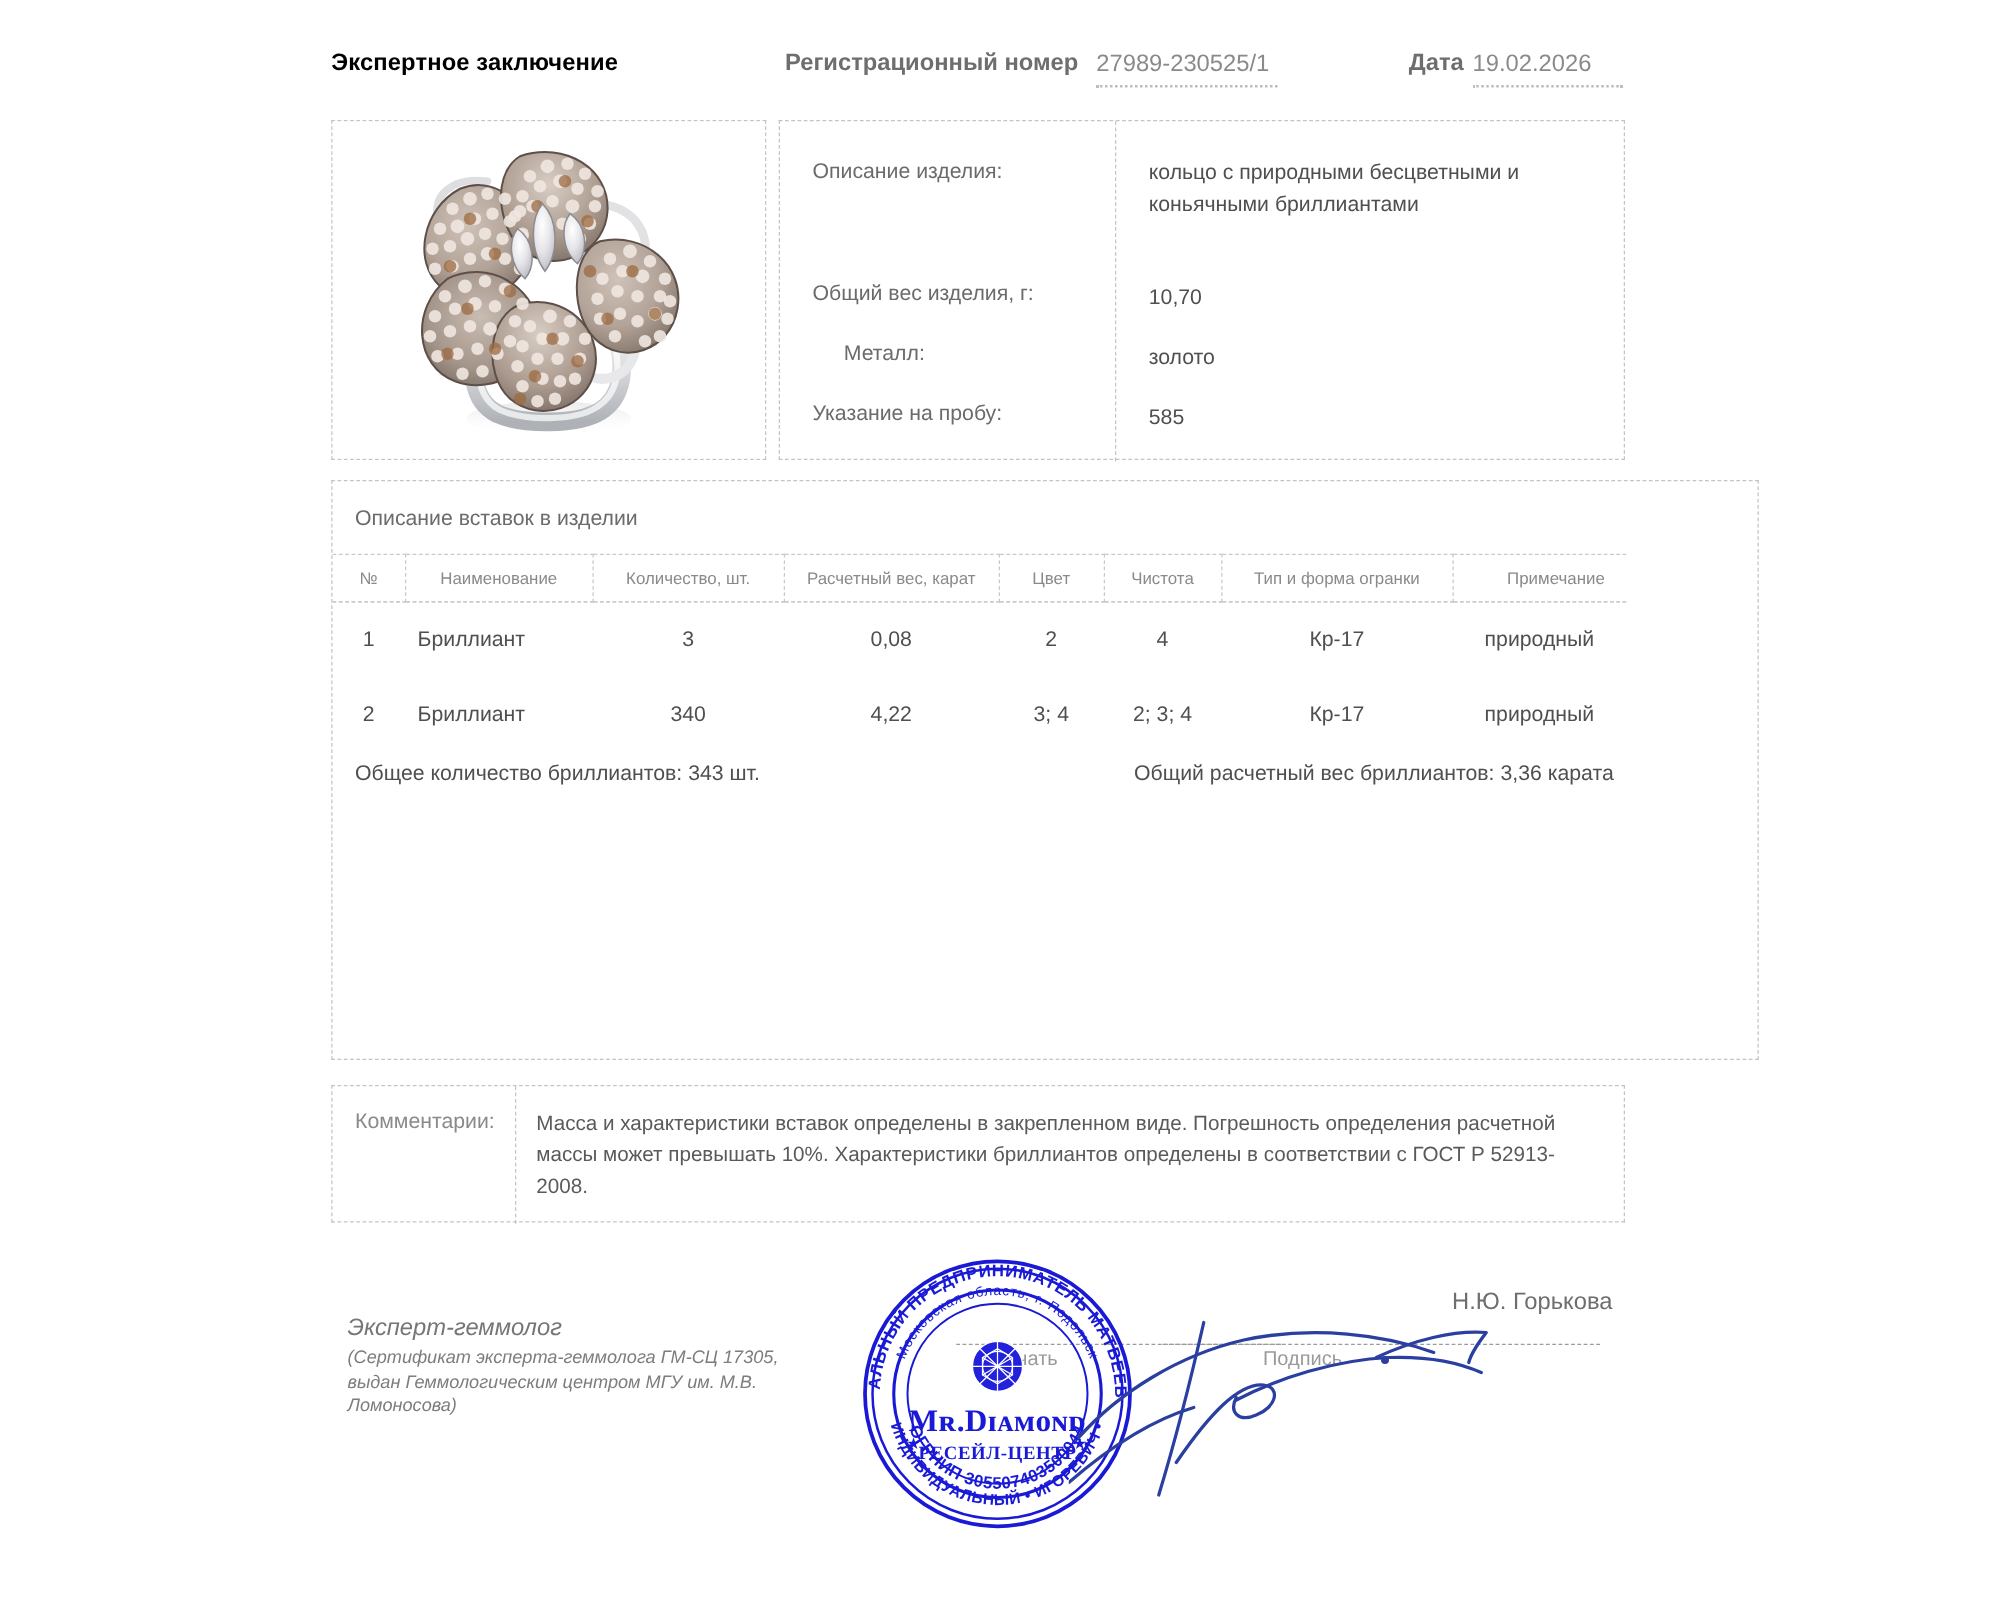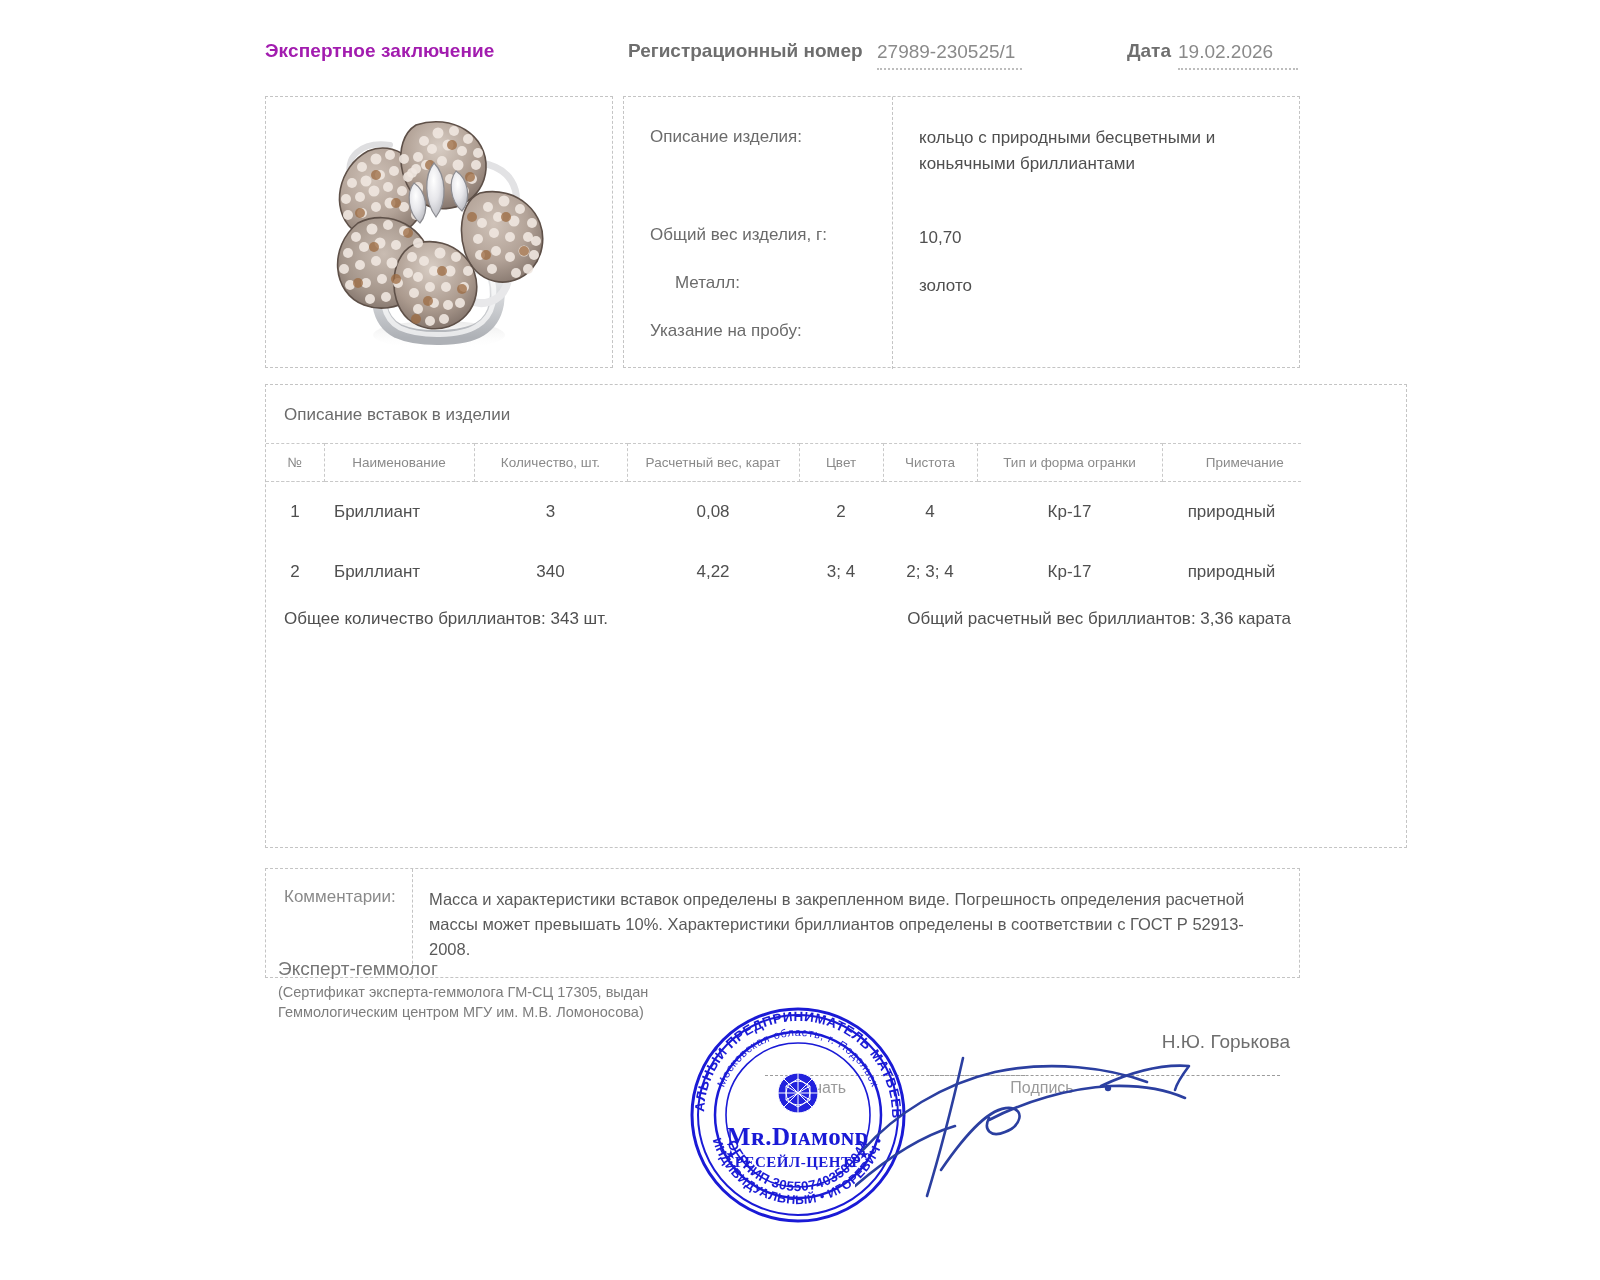--- a/index.html
+++ b/index.html
@@ -32,21 +32,21 @@
     left: 0;
     top: 40px;
     width: 1035px;
     height: 34px;
   }
   .hdr-title {
     position: absolute;
     left: 0; top: 0;
     font-size: 19px;
     font-weight: bold;
-    color: #a21caf;
+    color: #000000;
     letter-spacing: .1px;
     white-space: nowrap;
   }
   .hdr-reg-label {
     position: absolute;
     left: 363px; top: 0;
     font-size: 19px;
     font-weight: bold;
     color: #6e6e6e;
     white-space: nowrap;
@@ -225,22 +225,23 @@
     width: 855px;
     font-size: 16.5px;
     line-height: 25px;
     color: #5a5a5a;
   }
 
   
   .expert-block {
     position: absolute;
     left: 13px;
-    top: 958px;
+    top: 1052px;
     width: 380px;
+    font-style: italic;
   }
   .expert-title {
     font-size: 19px;
     color: #767676;
     margin-bottom: 3px;
   }
   .expert-sub {
     font-size: 14.5px;
     line-height: 19.5px;
     color: #7d7d7d;
@@ -515,20 +516,21 @@
     <div class="info-label" style="top:30px;">Описание изделия:</div>
     <div class="info-value" style="top:28px;">кольцо с природными бесцветными и коньячными бриллиантами</div>
 
     <div class="info-label" style="top:128px;">Общий вес изделия, г:</div>
     <div class="info-value" style="top:128px;">10,70</div>
 
     <div class="info-label" style="top:176px;margin-left:25px;">Металл:</div>
     <div class="info-value" style="top:176px;">золото</div>
 
     <div class="info-label" style="top:224px;">Указание на пробу:</div>
+    <div class="info-value" style="top:224px;">585</div>
   </div>
 
   <div class="inserts-box">
     <div class="inserts-title">Описание вставок в изделии</div>
 
     <table class="inserts">
       <colgroup>
         <col style="width:58px">
         <col style="width:150px">
         <col style="width:153px">

